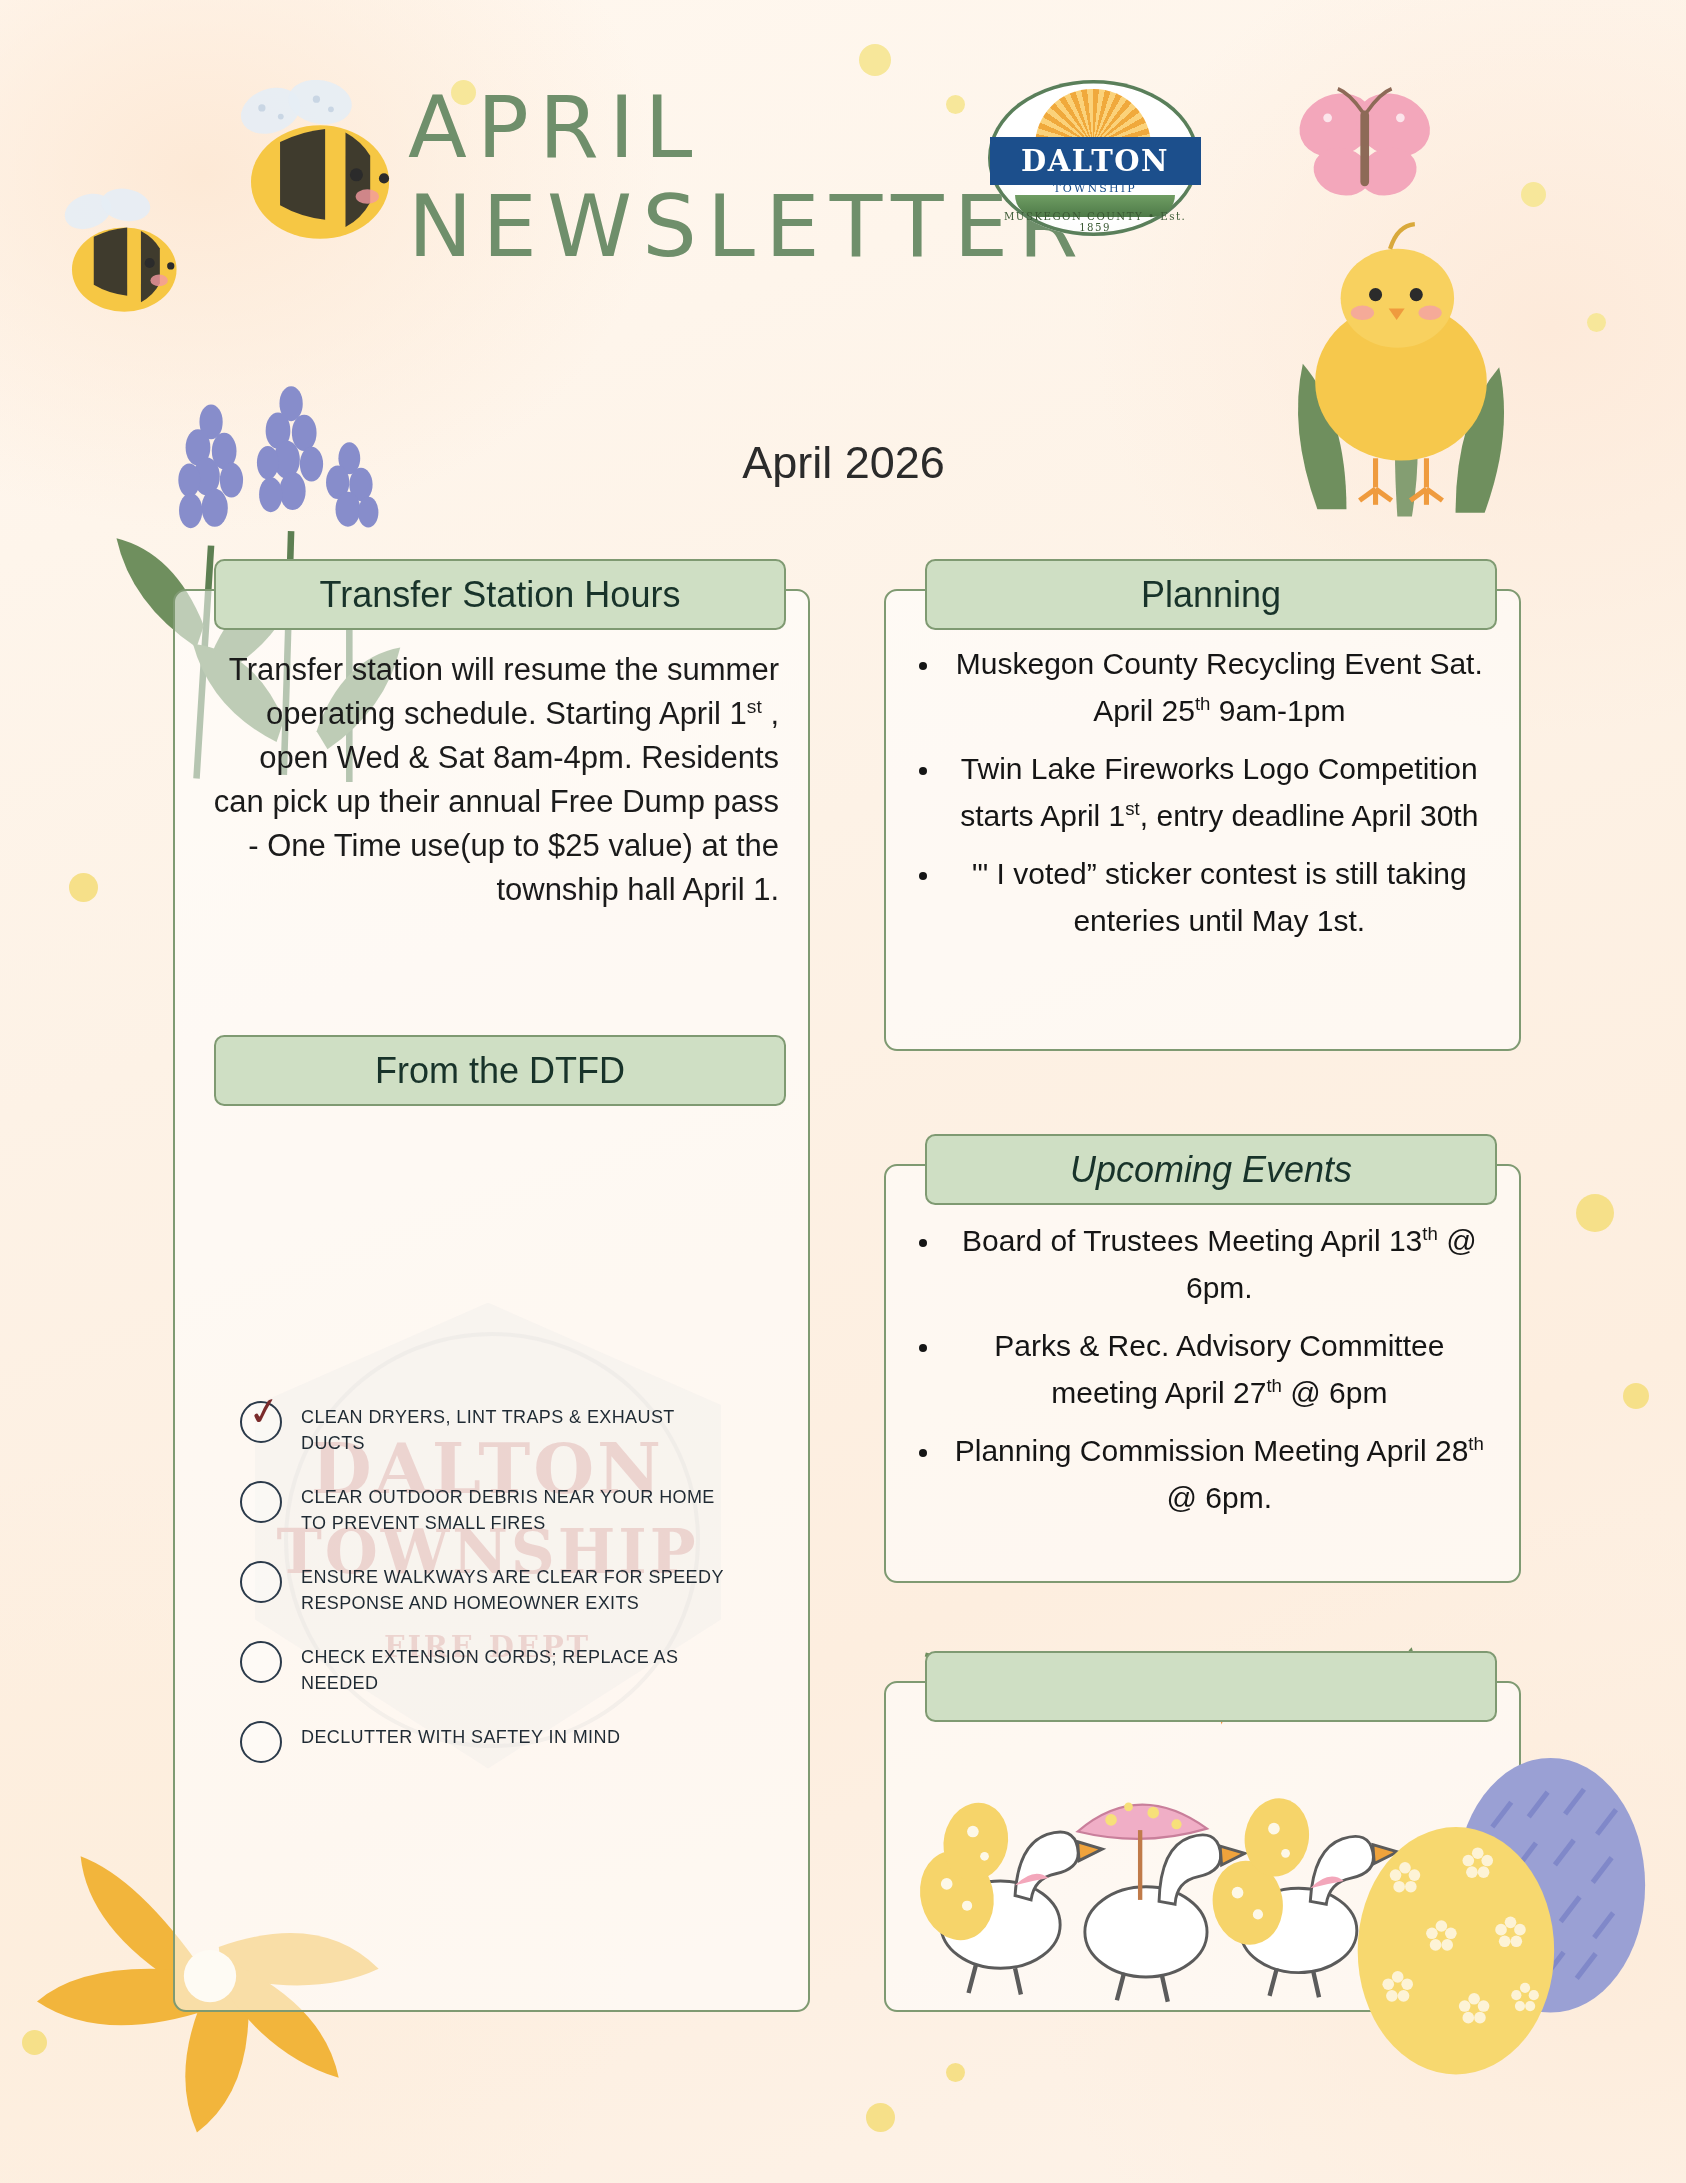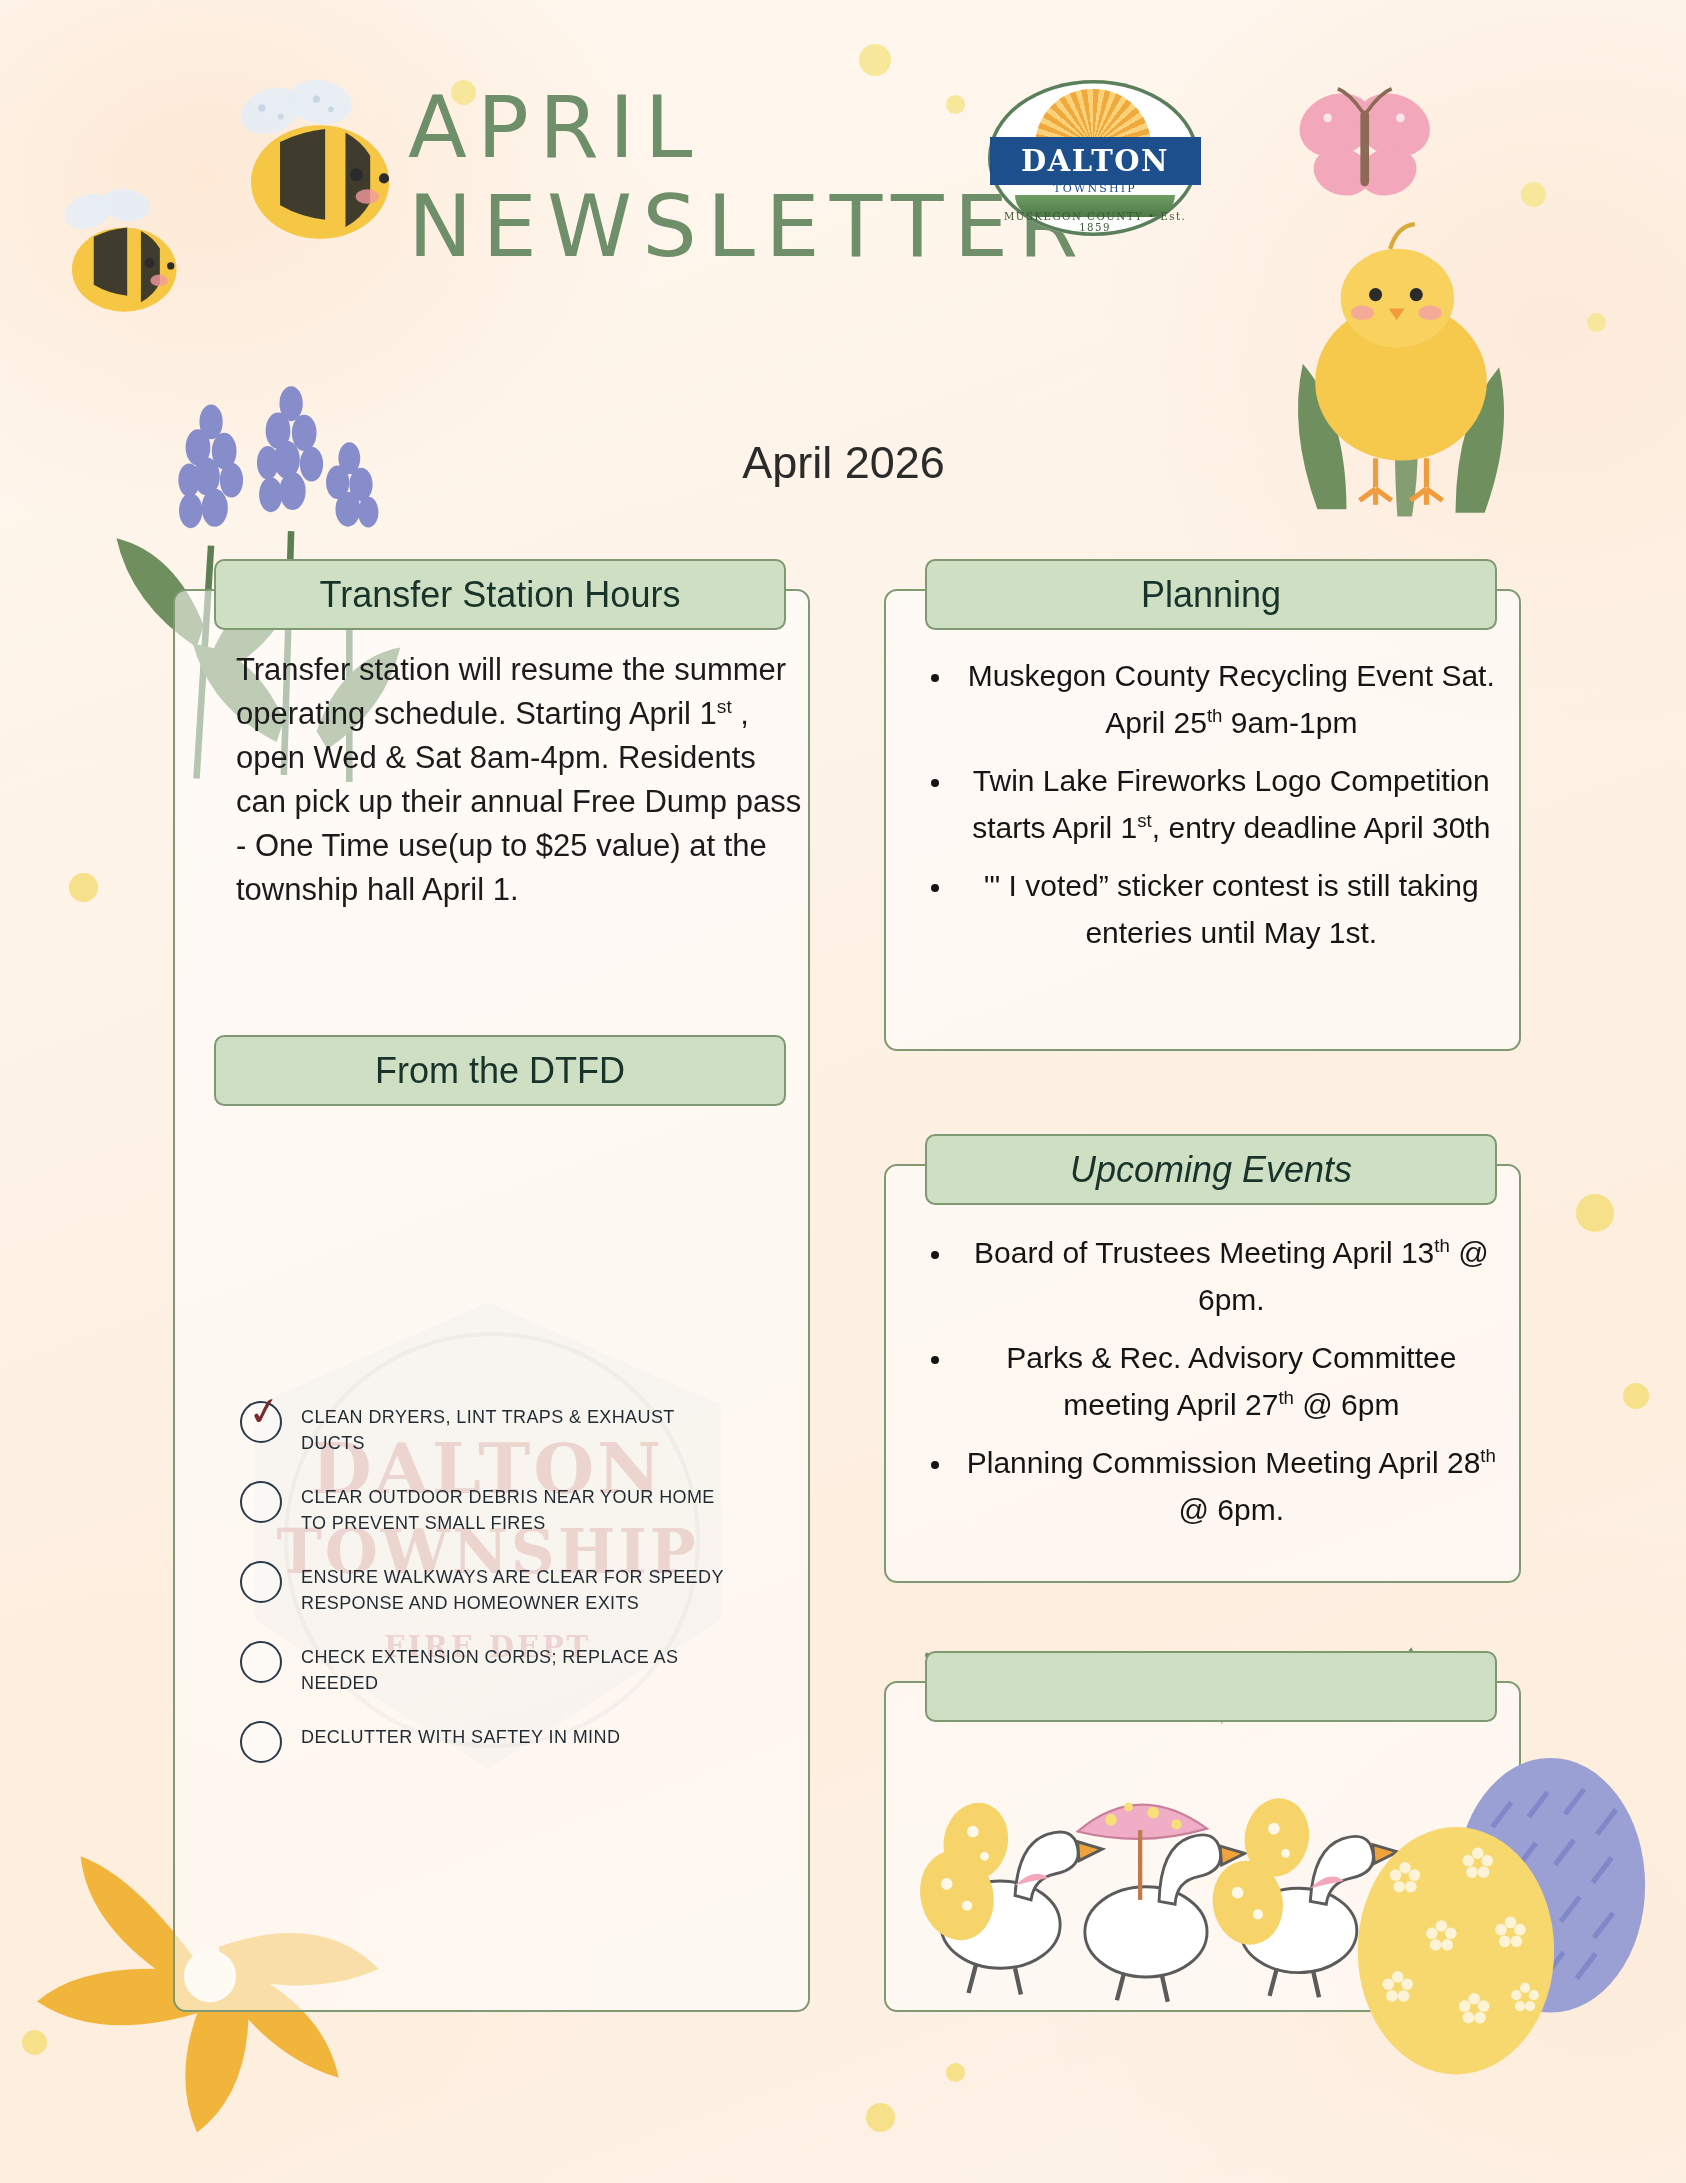--- a/index.html
+++ b/index.html
@@ -135,28 +135,27 @@
     color: #18332a;
     font-family: "Liberation Sans", sans-serif;
     z-index: 3;
     margin-left: 7px;
   }
 
   .body-text {
     font-size: 31px;
     line-height: 1.42;
     color: #1b1b1b;
-    text-align: left;
+    text-align: right;
     font-family: "Liberation Sans", sans-serif;
-    margin-left: 32px;
   }
   sup { font-size: 0.62em; vertical-align: super; }
 
   ul.bullets {
-    margin: 12px;
+    margin: 0;
     padding: 0 20.4px 0 58px;
     list-style: disc;
   }
   ul.bullets li {
     font-size: 30px;
     line-height: 1.58;
     color: #151515;
     margin-bottom: 10.2px;
     text-align: center;
     font-family: "Liberation Sans", sans-serif;

